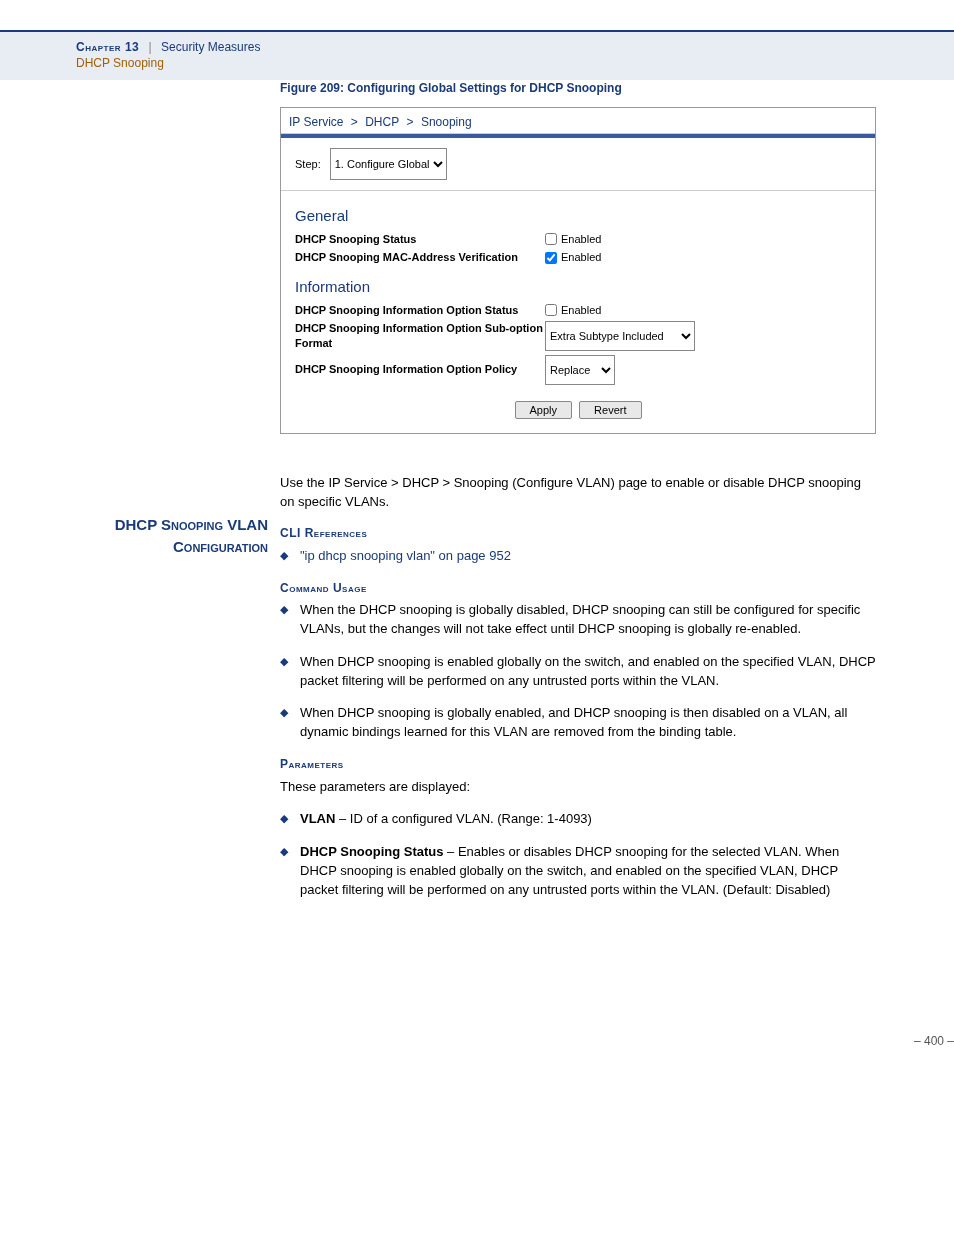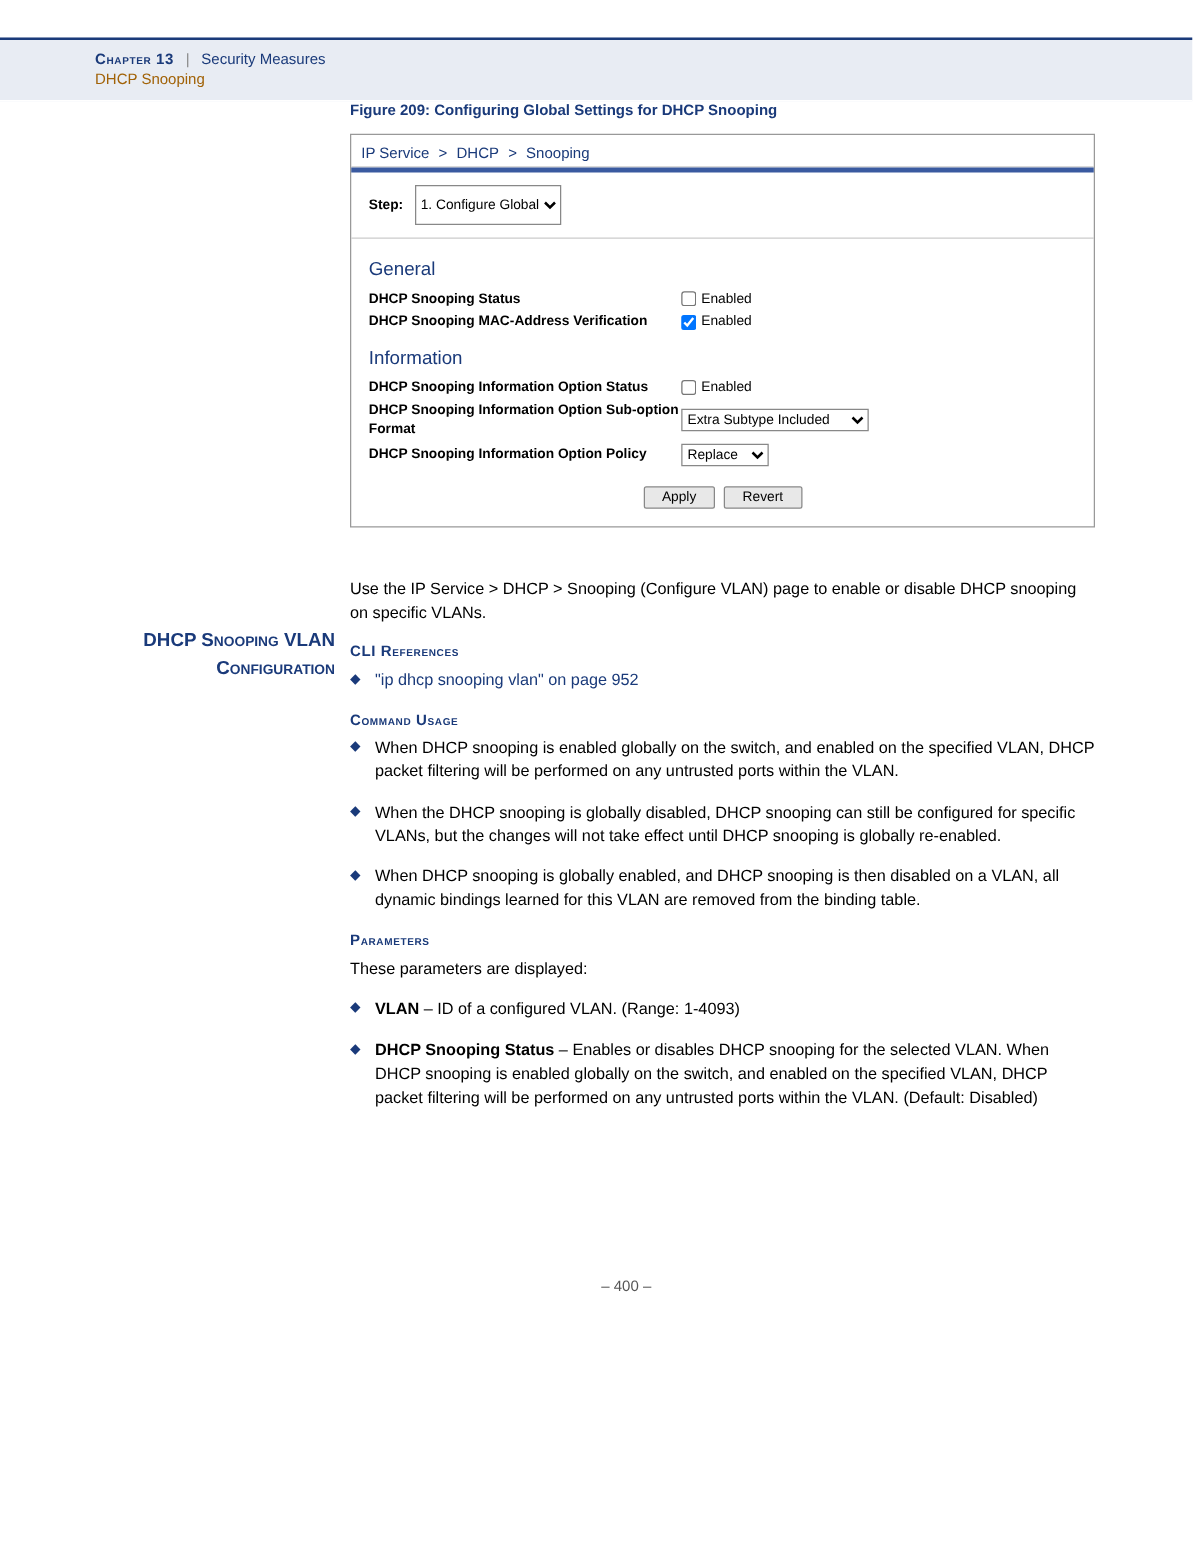--- a/index.html
+++ b/index.html
@@ -56,21 +56,21 @@
     padding: 6px 8px 2px 8px;
     font-size: 12px;
     border-bottom: 1px solid #ccc;
   }
   .panel-crumb span { margin-right: 4px; }
   .panel-band { height: 4px; background: #3a5aa0; }
   .panel-step {
     padding: 10px 14px 10px 14px;
     border-bottom: 1px solid #ccc;
   }
-  .panel-step label { font-weight: bold; margin-right: 6px; }
+  .panel-step label { font-weight: normal; margin-right: 6px; }
   .panel-step select {
     font-size: 11px;
     border: 1px solid #888;
     background: #fff;
     height: 32px;
   }
   .panel-body {
     padding: 4px 14px 14px 14px;
   }
   .section-hdr {
@@ -83,21 +83,21 @@
     display: flex;
     align-items: center;
     margin: 3px 0;
   }
   .row .lbl { width: 250px; font-weight: bold; font-size: 11px; }
   .row .ctl { display: flex; align-items: center; gap: 4px; }
   .row input[type=checkbox] { width: 12px; height: 12px; }
   .row select {
     font-size: 11px;
     border: 1px solid #888;
-    height: 18px;
+    height: 30px;
     background: #fff;
   }
   .button-row {
     text-align: center;
     margin-top: 16px;
   }
   .button-row button {
     font-size: 11px;
     padding: 2px 14px;
     background: #e8e8e8;
@@ -150,21 +150,21 @@
     content: "◆";
     position: absolute;
     left: 0;
     top: 1px;
     color: #1a3a7a;
     font-size: 11px;
   }
   .article-body ul.tight li { margin-bottom: 2px; }
   .link { color: #1a3a7a; }
   .footer {
-    text-align: center;
+    text-align: right;
     color: #555;
     font-size: 12px;
     margin-top: 120px;
     padding-bottom: 20px;
     padding-left: 48px;
   }
 </style>
 </head>
 <body>
 
@@ -258,22 +258,22 @@
 
       <div class="sub-hdr">CLI References</div>
       <ul class="tight">
         <li>
           <span class="link">"ip dhcp snooping vlan" on page 952</span>
         </li>
       </ul>
 
       <div class="sub-hdr">Command Usage</div>
       <ul>
+        <li>When the DHCP snooping is globally disabled, DHCP snooping can still be configured for specific VLANs, but the changes will not take effect until DHCP snooping is globally re-enabled.</li>
         <li>When DHCP snooping is enabled globally on the switch, and enabled on the specified VLAN, DHCP packet filtering will be performed on any untrusted ports within the VLAN.</li>
-        <li>When the DHCP snooping is globally disabled, DHCP snooping can still be configured for specific VLANs, but the changes will not take effect until DHCP snooping is globally re-enabled.</li>
         <li>When DHCP snooping is globally enabled, and DHCP snooping is then disabled on a VLAN, all dynamic bindings learned for this VLAN are removed from the binding table.</li>
       </ul>
 
       <div class="sub-hdr">Parameters</div>
       <p>These parameters are displayed:</p>
       <ul>
         <li>
           <b>VLAN</b><span> – ID of a configured VLAN. (Range: 1-4093)</span>
         </li>
         <li>

